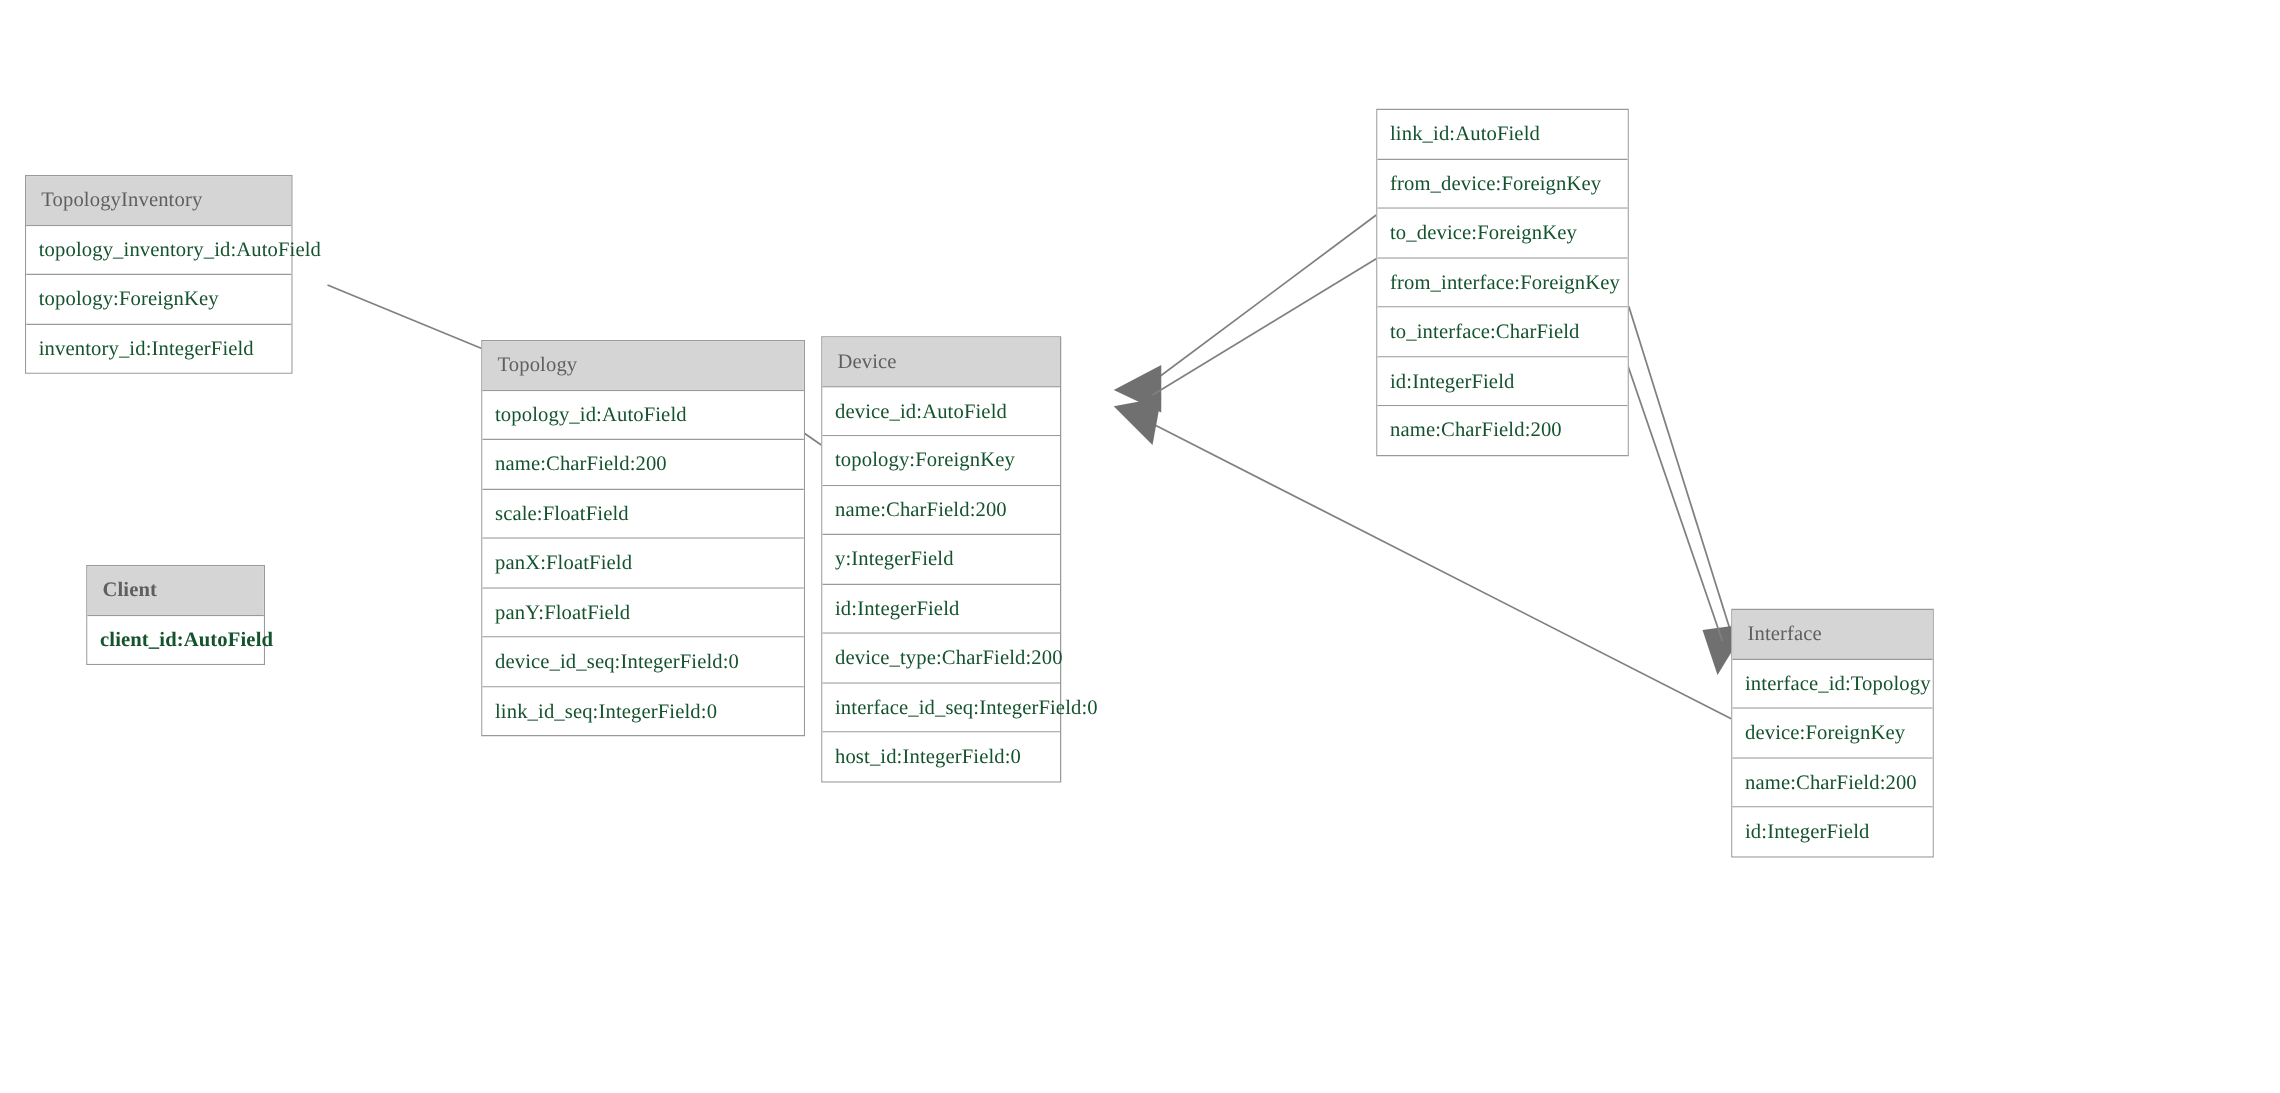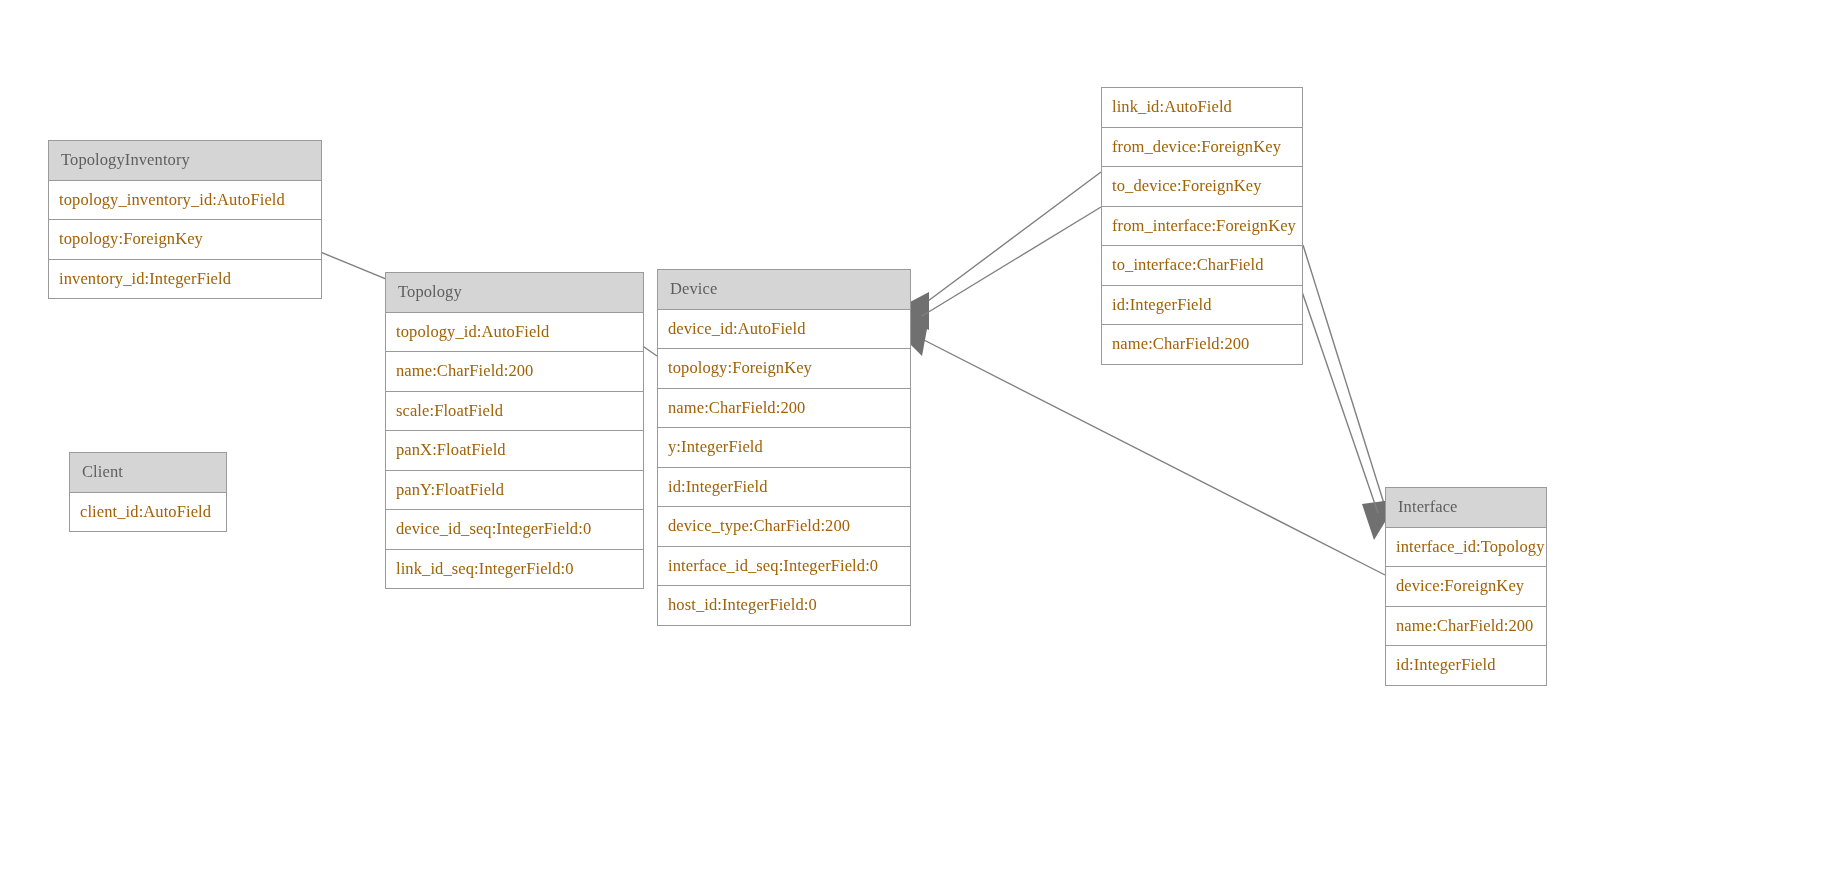--- a/index.html
+++ b/index.html
@@ -39,21 +39,21 @@
     color: #5f5f5f;
     font-size: 16.5px;
     line-height: 1;
     padding: 11px 0 11px 12px;
     white-space: nowrap;
     letter-spacing: 0.1px;
   }
   .entity-field {
     box-sizing: border-box;
     border-bottom: 1px solid #9a9a9a;
-    color: #a16207;
+    color: #14532d;
     font-size: 16.5px;
     line-height: 1;
     padding: 11px 0 11px 10px;
     white-space: nowrap;
     background: #ffffff;
     letter-spacing: 0.1px;
   }
   .entity-field:last-child {
     border-bottom: none;
   }
@@ -92,44 +92,44 @@
     <g>
       <line x1="1303" y1="245" x2="1386" y2="510" stroke="#808080" stroke-width="1.4"></line>
       <polygon points="1374,540 1362,504 1399,499" fill="#707070"></polygon>
     </g>
 
     <g>
       <line x1="1298" y1="280" x2="1378" y2="513" stroke="#808080" stroke-width="1.4"></line>
     </g>
   </svg>
 
-  <div class="entity" style="left:20px; top:140px; width:274px;margin-left:28px;">
+  <div class="entity" style="left:20px; top:140px; width:214px;">
     <div class="entity-title">TopologyInventory</div>
     <div class="entity-field">topology_inventory_id:AutoField</div>
     <div class="entity-field">topology:ForeignKey</div>
     <div class="entity-field">inventory_id:IntegerField</div>
   </div>
 
   <div class="entity" style="left:385px; top:272px; width:259px;">
     <div class="entity-title">Topology</div>
     <div class="entity-field">topology_id:AutoField</div>
     <div class="entity-field">name:CharField:200</div>
     <div class="entity-field">scale:FloatField</div>
     <div class="entity-field">panX:FloatField</div>
     <div class="entity-field">panY:FloatField</div>
     <div class="entity-field">device_id_seq:IntegerField:0</div>
     <div class="entity-field">link_id_seq:IntegerField:0</div>
   </div>
 
-  <div class="entity" style="left:69px; top:452px; width:158px;">
+  <div class="entity" style="left:69px; top:452px; width:143px;font-weight:bold;">
     <div class="entity-title">Client</div>
     <div class="entity-field">client_id:AutoField</div>
   </div>
 
-  <div class="entity" style="left:657px; top:269px; width:254px;">
+  <div class="entity" style="left:657px; top:269px; width:192px;">
     <div class="entity-title">Device</div>
     <div class="entity-field">device_id:AutoField</div>
     <div class="entity-field">topology:ForeignKey</div>
     <div class="entity-field">name:CharField:200</div>
     <div class="entity-field">y:IntegerField</div>
     <div class="entity-field">id:IntegerField</div>
     <div class="entity-field">device_type:CharField:200</div>
     <div class="entity-field">interface_id_seq:IntegerField:0</div>
     <div class="entity-field">host_id:IntegerField:0</div>
   </div>

